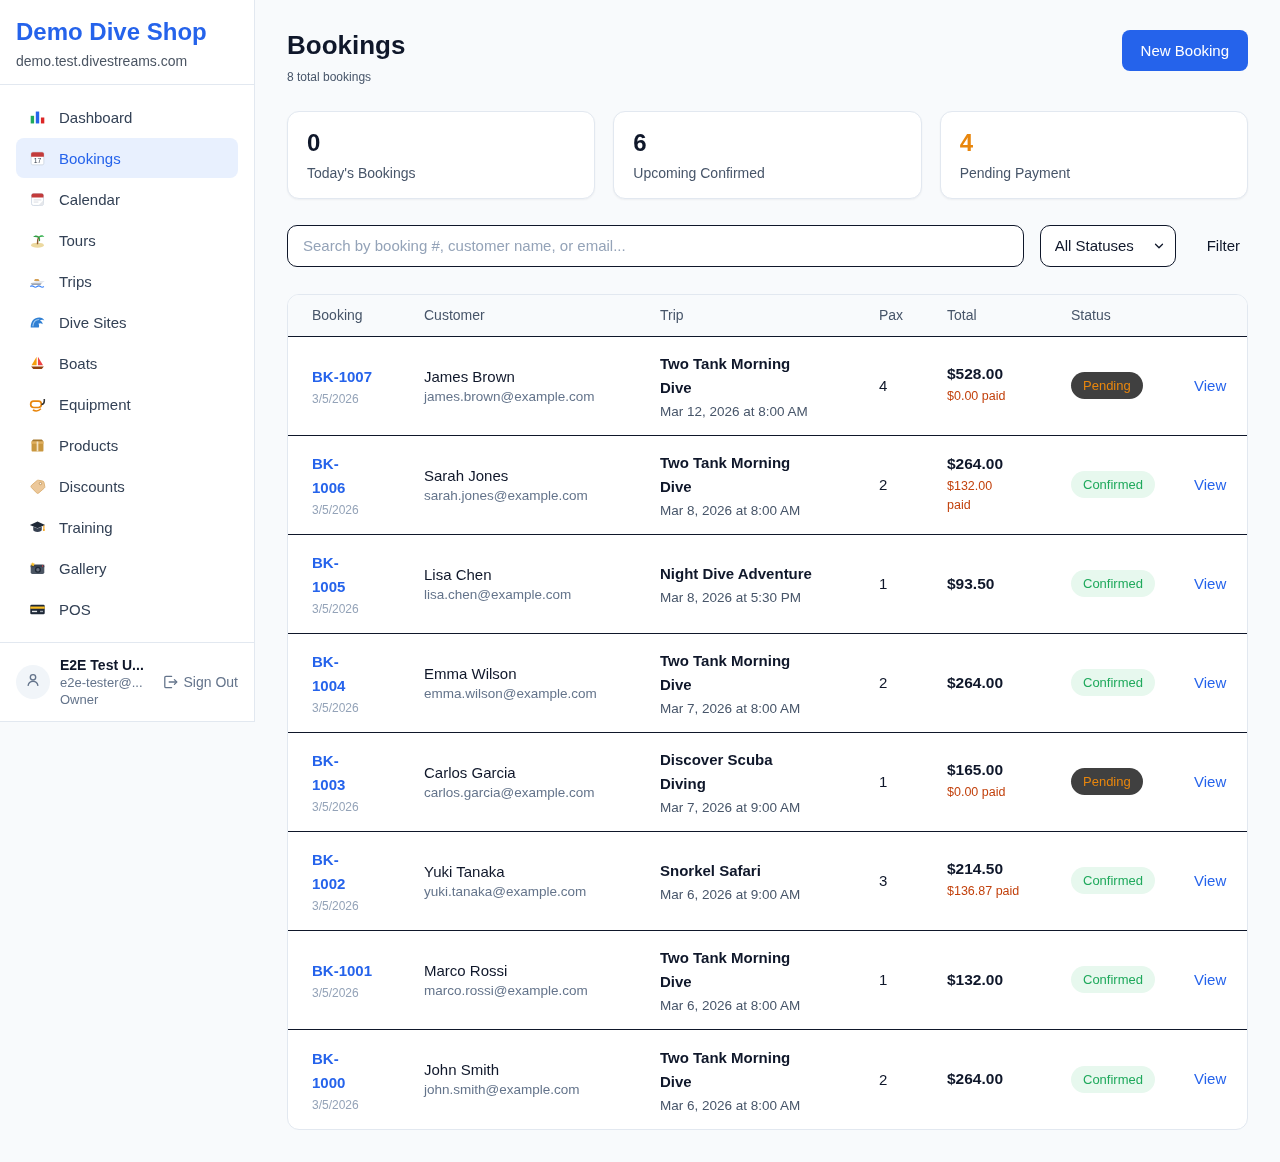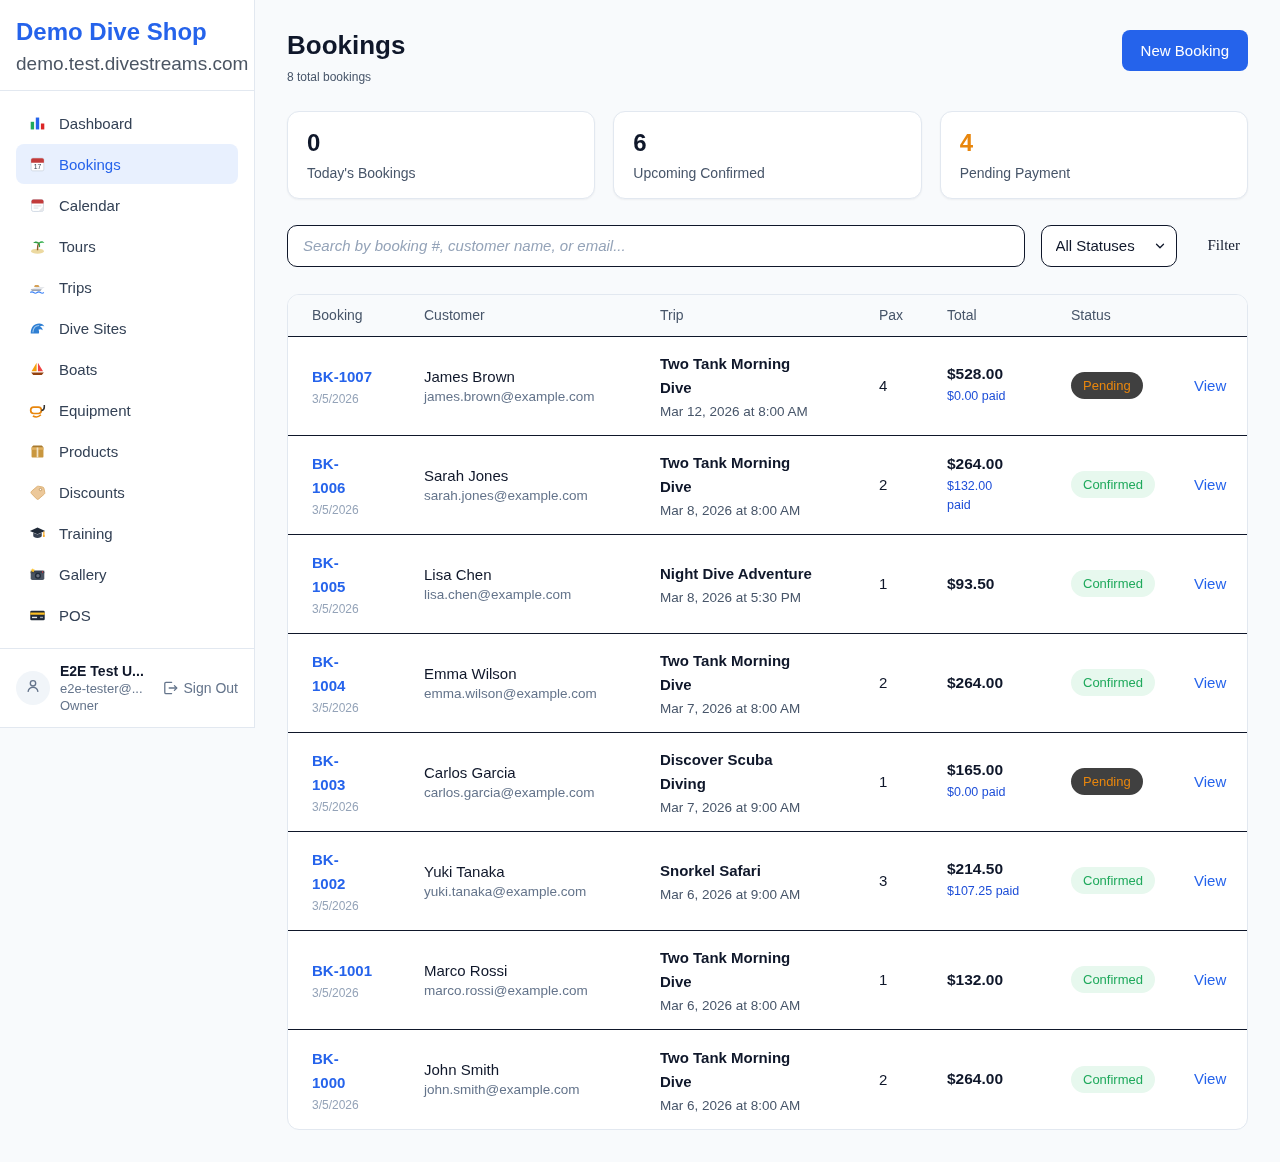--- a/index.html
+++ b/index.html
@@ -14,21 +14,21 @@
 
   
   .sidebar {
     position:absolute; left:0; top:0; width:255px;
     background:#ffffff;
     border-right:1px solid #e2e8f0;
     border-bottom:1px solid #e2e8f0;
   }
   .sidebar-header { padding:18px 16px 15px; border-bottom:1px solid #e2e8f0; }
   .shop-name { color:#2563eb; font-size:24px; font-weight:bold; }
-  .shop-domain { color:#4b5563; font-size:19px; margin-top:7px; }
+  .shop-domain { color:#4b5563; font-size:14px; margin-top:7px; }
   .nav { padding:12px 16px; }
   .nav-item {
     display:flex; align-items:center; gap:13px;
     padding:11px 12px; border-radius:8px; cursor:pointer; margin-bottom:1px;
   }
   .nav-item.active { background:#e8f0fe; }
   .nav-item.active .nav-label { color:#2563eb; font-weight:500; }
   .nav-icon { width:18px; height:18px; display:flex; align-items:center; justify-content:center; flex:none; }
   .nav-label { font-size:15px; color:#334155; }
   .sidebar-footer {
@@ -58,31 +58,31 @@
   .stat-card {
     flex:1; background:#fff; border:1px solid #e2e8f0; border-radius:12px;
     padding:17px 19px; box-shadow:0 1px 2px rgba(15,23,42,.05);
   }
   .stat-value { font-size:24px; font-weight:bold; line-height:1.15; }
   .stat-label { font-size:14px; color:#475569; margin-top:8px; }
 
   .filters { display:flex; align-items:center; margin-top:26px; }
   .search-input {
     flex:1; height:42px; border:1px solid #0f172a; border-radius:10px;
-    padding:0 15px; font-size:15px; font-family:inherit; color:#6d28d9; background:#fff;font-style:italic;
+    padding:0 15px; font-size:15px; font-family:inherit; color:#6d28d9; background:#fff;
   }
   .search-input::placeholder { color:#94a3b8; }
   .select-wrap { position:relative; margin-left:16px; flex:none; }
   .status-select {
     appearance:none; -webkit-appearance:none; -moz-appearance:none;
     height:42px; width:136px; border:1px solid #0f172a; border-radius:10px;
     padding:0 30px 0 14px; font-size:15px; font-family:inherit; color:#0f172a; background:#fff; cursor:pointer;
   }
   .select-chevron { position:absolute; right:10px; top:14px; pointer-events:none; display:flex; }
-  .filter-label { margin:0 8px 0 31px; font-size:15px; color:#0f172a; cursor:pointer; background:none; border:none; font-family:Liberation Serif, serif; }
+  .filter-label { margin:0 8px 0 31px; font-size:15px; color:#0f172a; cursor:pointer; background:none; border:none; font-family:Liberation Sans, sans-serif; }
 
   
   .table-card {
     margin-top:27px; background:#fff; border:1px solid #e2e8f0;
     border-radius:12px; overflow:hidden;
   }
   .thead, .trow {
     display:grid;
     grid-template-columns:112px 236px 219px 68px 124px 123px 1fr;
     padding:0 24px; align-items:center;
@@ -96,21 +96,21 @@
     color:#2563eb; font-weight:bold; font-size:15px; white-space:pre-line;
     line-height:1.6; cursor:pointer; text-decoration:none; display:inline-block;
   }
   .bk-date { font-size:12px; color:#94a3b8; margin-top:3px; }
   .cust-name { font-size:15px; color:#0f172a; }
   .cust-email { font-size:13.5px; color:#64748b; margin-top:4px; }
   .trip-name { font-size:15px; font-weight:bold; color:#0f172a; white-space:pre-line; line-height:1.6; }
   .trip-date { font-size:13.5px; color:#475569; margin-top:4px; }
   .c-pax { font-size:15px; }
   .total-amt { font-size:15.5px; font-weight:bold; }
-  .total-paid { font-size:12.5px; color:#1d4ed8; margin-top:4px; white-space:pre-line; line-height:1.5; }
+  .total-paid { font-size:12.5px; color:#c2410c; margin-top:4px; white-space:pre-line; line-height:1.5; }
   .pill { display:inline-block; padding:6px 12px; border-radius:999px; font-size:13px; }
   .pill.pending { background:#404040; color:#e8860d; }
   .pill.confirmed { background:#e7f8ee; color:#1fa95c; }
   .c-view { white-space:nowrap; }
   .view-link { color:#2563eb; font-size:15px; cursor:pointer; text-decoration:none; }
 </style>
 </head>
 <body>
 
 <aside class="sidebar">
@@ -458,21 +458,21 @@
       <div class="cust-name">Yuki Tanaka</div>
       <div class="cust-email">yuki.tanaka@example.com</div>
     </div>
     <div class="cell c-trip">
       <div class="trip-name">Snorkel Safari</div>
       <div class="trip-date">Mar 6, 2026 at 9:00 AM</div>
     </div>
     <div class="cell c-pax">3</div>
     <div class="cell c-total">
       <div class="total-amt">$214.50</div>
-      <div class="total-paid">$107.25 paid</div>
+      <div class="total-paid">$136.87 paid</div>
     </div>
     <div class="cell c-status"><span class="pill confirmed">Confirmed</span></div>
     <div class="cell c-view"><a class="view-link">View</a></div>
   </div>
         <div class="trow">
     <div class="cell c-booking">
       <a class="bk-id">BK-1001</a>
       <div class="bk-date">3/5/2026</div>
     </div>
     <div class="cell c-customer">

